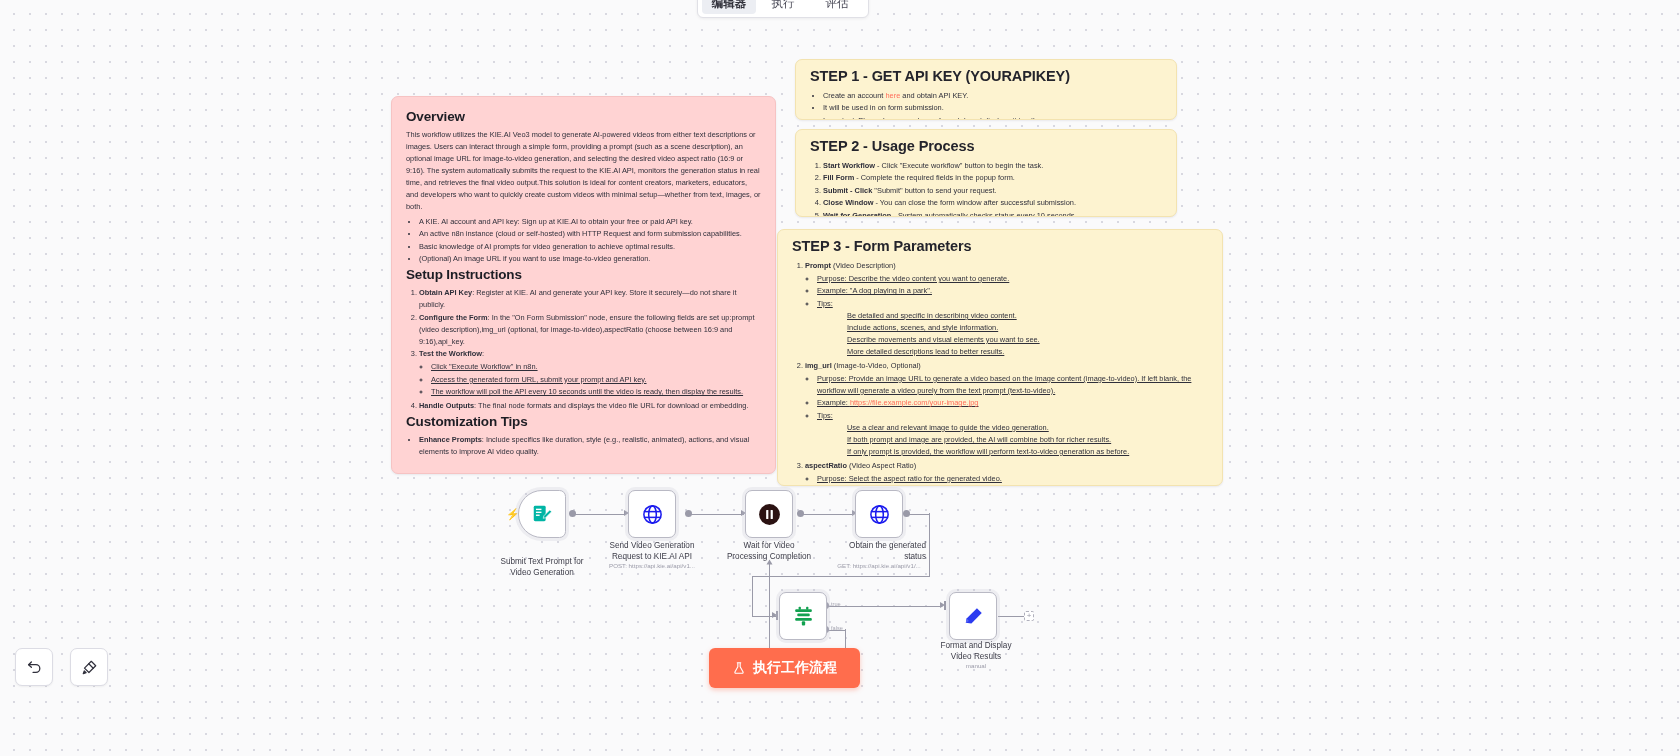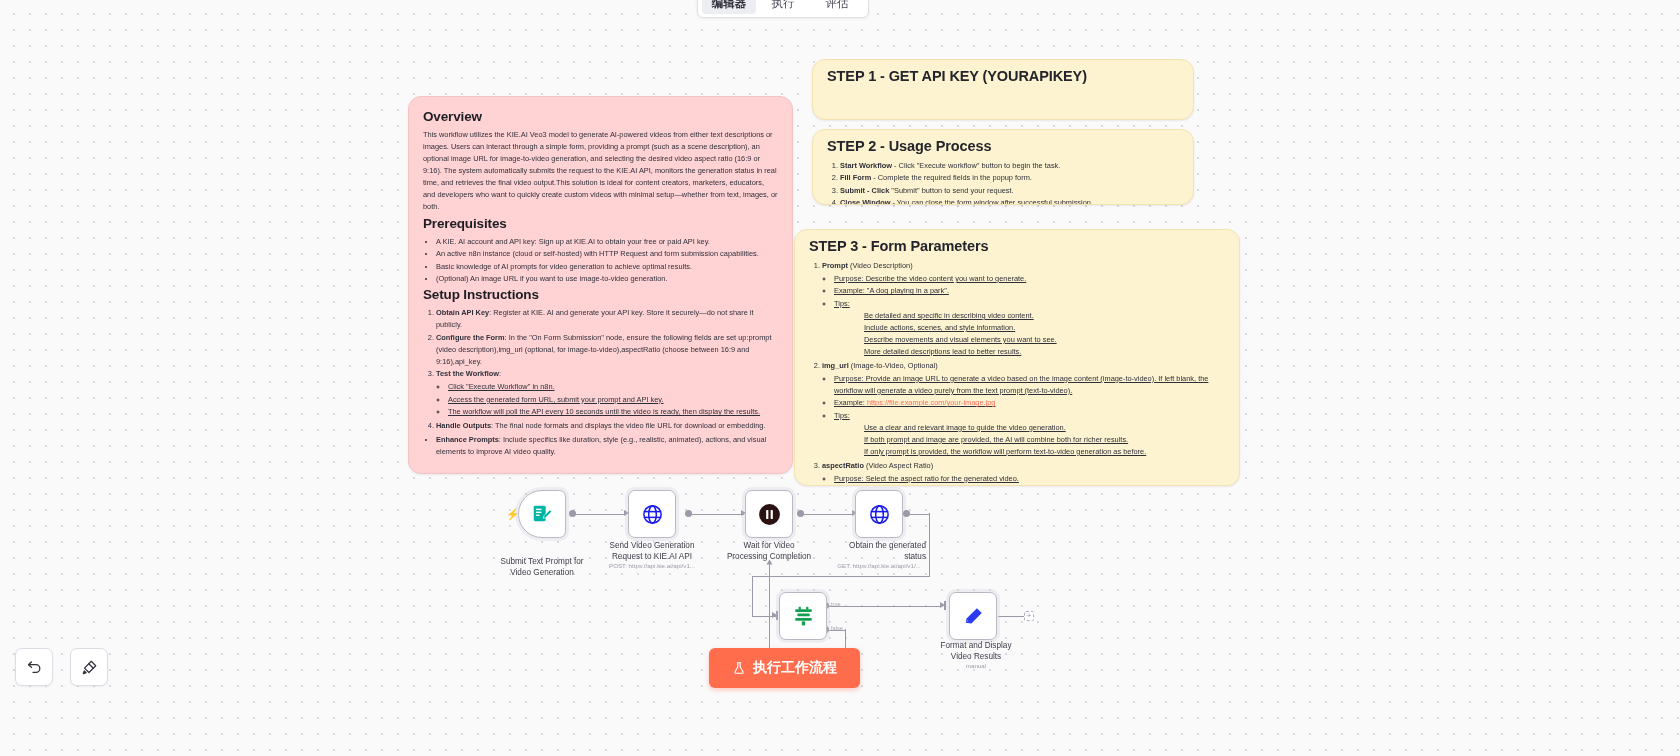--- a/index.html
+++ b/index.html
@@ -43,24 +43,23 @@
   }
   .tabbar .tab.active {
     background: #eceef3;
     color: #32323c;
     font-weight: 600;
   }
 
   
   .note {
     position: absolute;
-    border-radius: 13px;
+    border-radius: 7px;
     overflow: hidden;
     box-shadow: 0 1px 2px rgba(30,30,60,.08);
-    margin-left: 17px;
   }
   .note-pink {
     background: #ffd3d3;
     border: 1px solid #f6c3c3;
   }
   .note-yellow {
     background: #fdf3d0;
     border: 1px solid #f3e3b0;
   }
   .note-inner { padding: 12px 14px 14px 14px; }
@@ -222,21 +221,20 @@
     <div class="tab">评估</div>
   </div>
 
   <div class="note note-pink" style="left:391px; top:96px; width:385px; height:378px;">
     <div class="note-inner">
       <h3>Overview</h3>
       <p>
         <span>This workflow utilizes the KIE.AI Veo3 model to generate AI-powered videos from either text descriptions or images. Users can interact through a simple form, providing a prompt (such as a scene description), an optional image URL for image-to-video generation, and selecting the desired video aspect ratio (16:9 or 9:16). The system automatically submits the request to the KIE.AI API, monitors the generation status in real time, and retrieves the final video output.This solution is ideal for content creators, marketers, educators, and developers who want to quickly create custom videos with minimal setup—whether from text, images, or both.</span>
       </p>
 
-      <h3 class="sub">Prerequisites</h3>
       <ul>
         <li>A KIE. AI account and API key: Sign up at KIE.AI to obtain your free or paid API key.</li>
         <li>An active n8n instance (cloud or self-hosted) with HTTP Request and form submission capabilities.</li>
         <li>Basic knowledge of AI prompts for video generation to achieve optimal results.</li>
         <li>(Optional) An image URL if you want to use image-to-video generation.</li>
       </ul>
 
       <h3 class="sub">Setup Instructions</h3>
       <ol>
         <li><b>Obtain API Key</b><span>: Register at KIE. AI and generate your API key. Store it securely—do not share it publicly.</span></li>
@@ -244,34 +242,40 @@
         <li><b>Test the Workflow</b><span>:</span>
           <ul class="inner">
             <li>Click "Execute Workflow" in n8n.</li>
             <li>Access the generated form URL, submit your prompt and API key.</li>
             <li>The workflow will poll the API every 10 seconds until the video is ready, then display the results.</li>
           </ul>
         </li>
         <li><b>Handle Outputs</b><span>: The final node formats and displays the video file URL for download or embedding.</span></li>
       </ol>
 
+      <h3 class="sub">Customization Tips</h3>
       <ul>
         <li style="margin-bottom:6px"><b>Enhance Prompts</b><span>: Include specifics like duration, style (e.g., realistic, animated), actions, and visual elements to improve AI video quality.</span></li>
 
       </ul>
     </div>
   </div>
 
   <div class="note note-yellow" style="left:795px; top:59px; width:382px; height:61px;">
     <div class="note-inner" style="padding:8px 14px;">
       <h2>STEP 1 - GET API KEY (YOURAPIKEY)</h2>
+      <ul>
+        <li><span>Create an account </span><span class="lnk">here</span><span> and obtain API KEY.</span></li>
+        <li>It will be used in on form submission.</li>
+        <li>Important: Please keep your key safe and do not disclose it to others.</li>
+      </ul>
     </div>
   </div>
 
-  <div class="note note-yellow" style="left:795px; top:129px; width:382px; height:76px;">
+  <div class="note note-yellow" style="left:795px; top:129px; width:382px; height:88px;">
     <div class="note-inner" style="padding:8px 14px;">
       <h2>STEP 2 - Usage Process</h2>
       <ol>
         <li><b>Start Workflow</b><span> - Click "Execute workflow" button to begin the task.</span></li>
         <li><b>Fill Form</b><span> - Complete the required fields in the popup form.</span></li>
         <li><b>Submit - Click</b><span> "Submit" button to send your request.</span></li>
         <li><b>Close Window</b><span> - You can close the form window after successful submission.</span></li>
         <li><b>Wait for Generation</b><span> - System automatically checks status every 10 seconds.</span></li>
 
       </ol>

